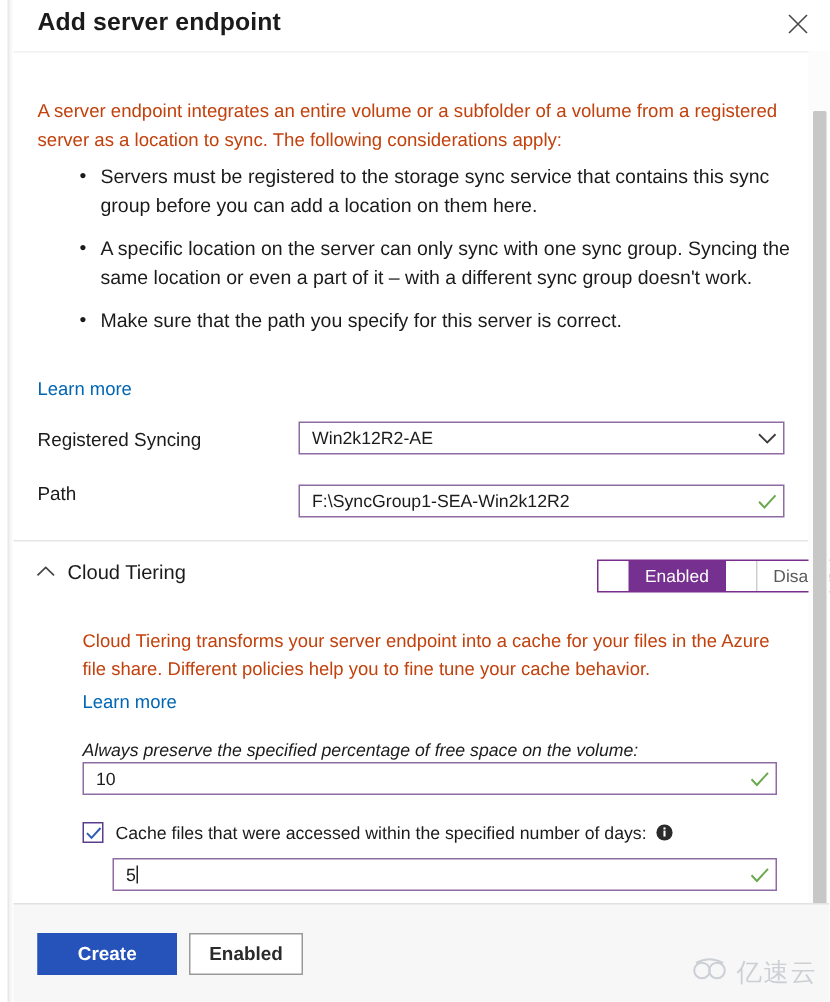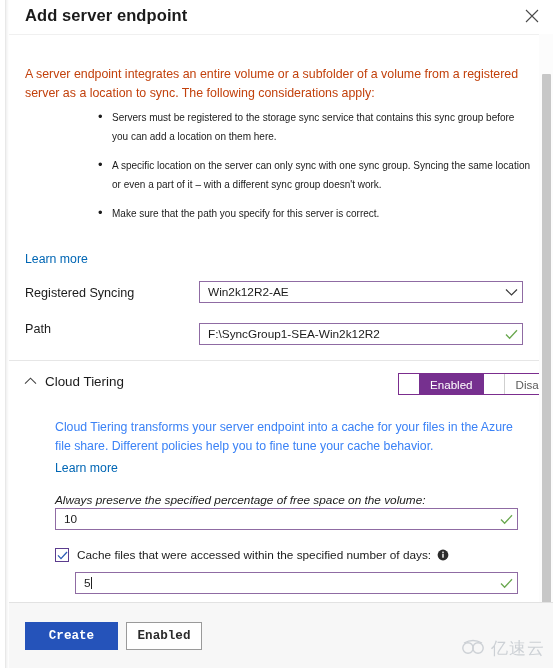--- a/index.html
+++ b/index.html
@@ -101,25 +101,24 @@
 
   ul.considerations {
     position: absolute;
     left: 36px; top: 74px;
     width: 486px;
     margin: 0; padding: 0 0 0 22px;
     list-style: none;
   }
   ul.considerations li {
     position: relative;
-    font-size: 10px;
+    font-size: 13px;
     line-height: 18.5px;
     color: #1b1b1b;
     margin-bottom: 11px;
-    margin-left: 45px;
   }
   ul.considerations li:before {
     content: "\2022";
     position: absolute;
     left: -14px; top: -1px;
     font-size: 13px;
     color: #1b1b1b;
   }
 
   a.link {
@@ -223,21 +222,21 @@
     color: #5a5a5a;
     border-left: 1px solid #cfcfcf;
   }
 
   .tier-desc {
     position: absolute;
     left: 46px; top: 383px;
     width: 466px;
     font-size: 12.3px;
     line-height: 19px;
-    color: #3b82f6;
+    color: #c2410c;
   }
   .learn-more-2 {
     position: absolute;
     left: 46px; top: 426px;
   }
 
   .field-label-sm {
     position: absolute;
     font-size: 11.8px;
     color: #1b1b1b;
@@ -290,21 +289,20 @@
     cursor: pointer;
   }
 
   
   .footer {
     position: absolute;
     left: 9px; top: 602px;
     width: 544px; height: 66px;
     background: #f7f7f7;
     border-top: 1px solid #e2e2e2;
-    font-family: Liberation Mono, monospace;
   }
   .btn {
     position: absolute;
     height: 28px;
     font-size: 12.6px;
     font-weight: bold;
     display: flex;
     align-items: center;
     justify-content: center;
     cursor: pointer;

